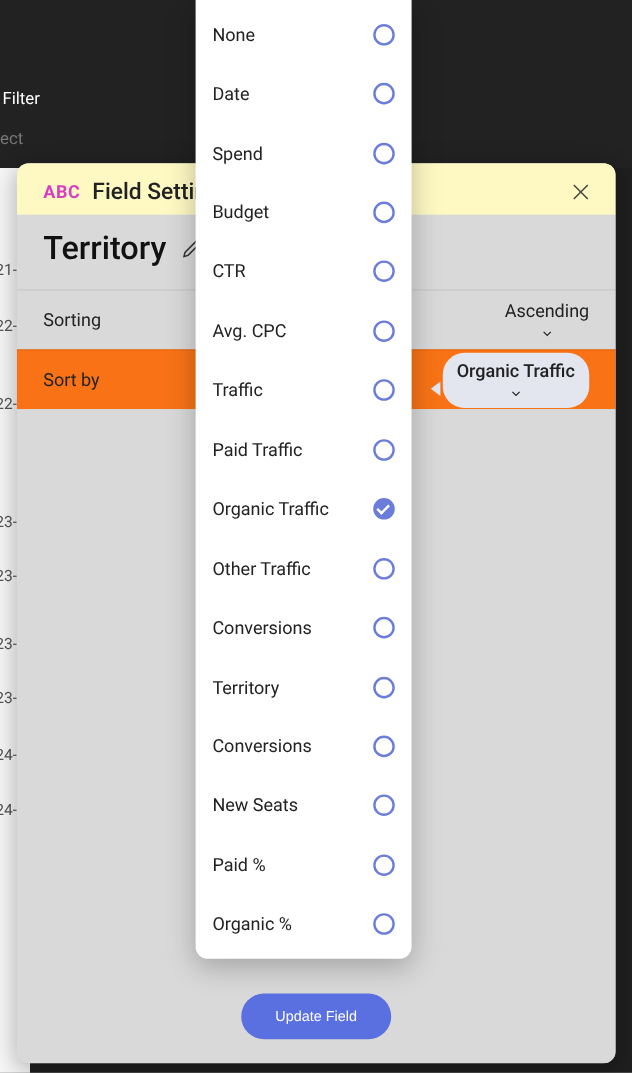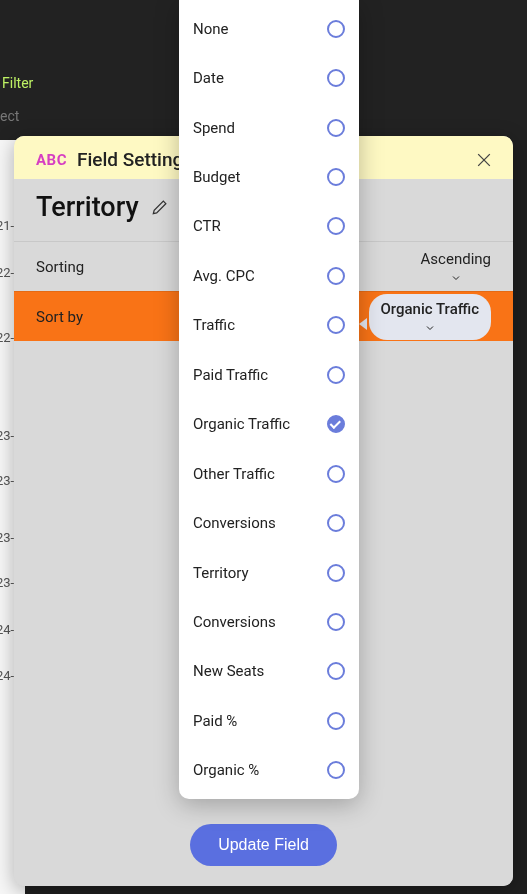--- a/index.html
+++ b/index.html
@@ -6,21 +6,21 @@
   html, body { width: 527px; height: 894px; overflow: hidden; font-family: -apple-system, BlinkMacSystemFont, "Segoe UI", Roboto, Arial, sans-serif; }
   .backdrop {
     position: absolute; inset: 0;
     background: #1f1f1f;
   }
   .bg-header {
     position: absolute; top: 0; left: 0; right: 0; height: 140px;
     background: #222;
     color: #aaa;
   }
-  .bg-filter { position: absolute; top: 75px; left: 2px; font-size: 14px; color: #bef264; }
+  .bg-filter { position: absolute; top: 75px; left: 2px; font-size: 14px; color: #ffffff; }
   .bg-ect   { position: absolute; top: 108px; left: 0px; font-size: 14px; color: #777; }
 
   .bg-col {
     position: absolute; left: 0; top: 140px; bottom: 0; width: 25px;
     background: #f7f7f7; color: #555; font-size: 13px;
   }
   .bg-col div { position: absolute; left: -4px; white-space: nowrap; }
 
   .modal {
     position: absolute;
@@ -65,28 +65,28 @@
   .chev { width: 12px; height: 12px; display:inline-flex; }
 
   .modal-body { flex: 1; background: #d9d9d9; }
   .modal-footer {
     background: #d9d9d9;
     display: flex; align-items: center; justify-content: center;
     padding: 18px 0 20px 0;
   }
   .update-btn {
     background: #5a6fe0; color: #fff; border: none;
-    border-radius: 22px; padding: 12px 28px; font-size: 16px; font-weight: 500;
+    border-radius: 22px; padding: 12px 28px; font-size: 12px; font-weight: 500;
     cursor: pointer;
   }
 
   
   .popover {
     position: absolute;
-    left: 179px; width: 180px;
+    left: 163px; width: 180px;
     top: 0; height: 799px;
     background: #fff;
     border-radius: 0 0 10px 10px;
     box-shadow: 0 6px 24px rgba(0,0,0,0.25);
     overflow: hidden;
     display: flex; flex-direction: column;
     padding: 4px 0;
   }
   .opt {
     display: flex; align-items: center; justify-content: space-between;

